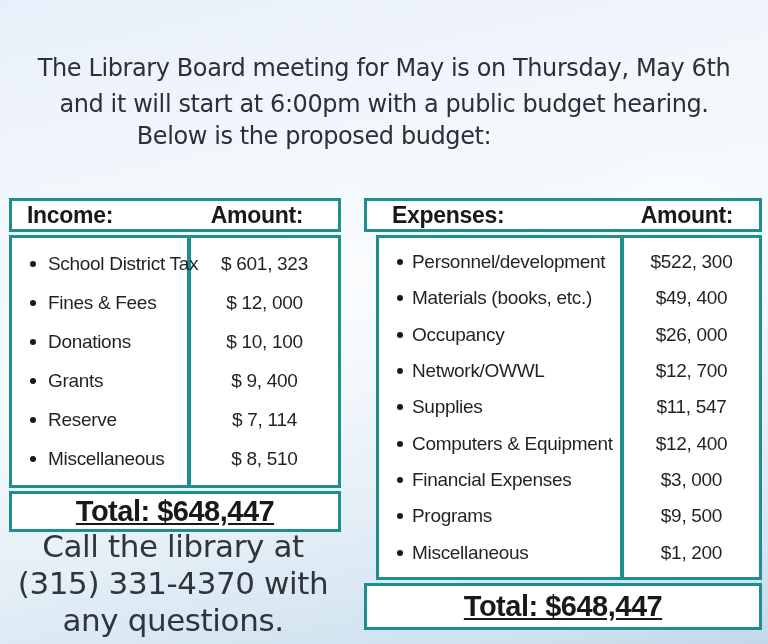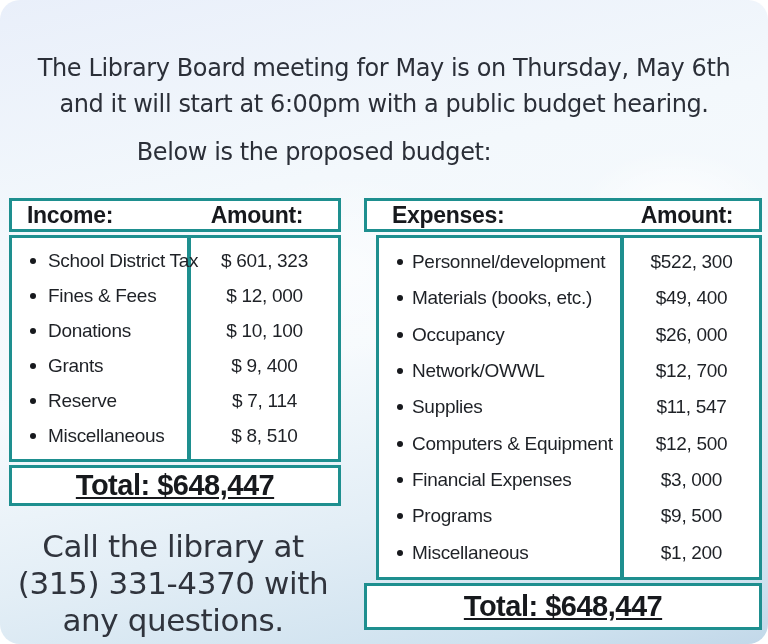--- a/index.html
+++ b/index.html
@@ -10,33 +10,32 @@
     color: var(--ink);
     overflow: hidden;
   }
   .canvas {
     position: relative;
     width: 768px; height: 644px;
     background:
       radial-gradient(140px 90px at 88% 33%, rgba(255,255,255,0.85), rgba(255,255,255,0) 70%),
       radial-gradient(200px 140px at 45% 42%, rgba(255,255,255,0.55), rgba(255,255,255,0) 70%),
       linear-gradient(168deg, #e9effa 0%, #f3f8fc 30%, #f6fafd 52%, #e3eef6 74%, #cfe2ef 92%, #c2d8e9 100%);
-    border-radius: 20px;
   }
 
   
   .announcement {
     position: absolute; top: 50px; left: 0; width: 768px;
     text-align: center;
     font-family: "DejaVu Sans", sans-serif;
     font-size: 24px; line-height: 36px; color: var(--head-ink);
     letter-spacing: -0.4px;
   }
   .subtitle {
-    position: absolute; top: 138px; left: 0; width: 628px;
+    position: absolute; top: 122px; left: 0; width: 628px;
     text-align: center;
     font-family: "DejaVu Sans", sans-serif;
     font-size: 24px; color: var(--head-ink);
     letter-spacing: -0.4px;
   }
 
   
   .btable { position: absolute; display: flex; flex-direction: column; }
   .btable .box {
     background: #ffffff;
@@ -52,21 +51,21 @@
     font-weight: bold; font-size: 23px; color: #17191d;
     letter-spacing: -0.3px;
   }
   .income-table  .box.header { padding-left: 15px; }
   .expense-table .box.header { padding-left: 25px; }
   .amount-head { position: absolute; text-align: center; }
   .income-table  .amount-head { left: 170px; width: 150px; }
   .expense-table .amount-head { left: 245px; width: 150px; }
 
   .box.body { display: flex; flex-direction: row; padding: 6px 0; }
-  .income-table  .box.body { height: 227px; margin-bottom: 3px; }
+  .income-table  .box.body { height: 253px; margin-bottom: 3px; }
   .expense-table .box.body { height: 345px; margin-bottom: 3px; margin-left: 12px; }
 
   .col { list-style: none; display: grid; grid-auto-rows: 1fr; height: 100%; }
   .col li { display: flex; align-items: center; font-size: 19px; letter-spacing: -0.3px; white-space: nowrap; }
   .labels { flex: 0 0 auto; }
   .income-table  .labels { width: 175px; }
   .expense-table .labels { width: 241px; }
   .labels li { padding-left: 36px; position: relative; }
   .expense-table .labels li { padding-left: 33px; }
   .labels li::before {
@@ -151,21 +150,21 @@
         <li>Programs</li>
         <li>Miscellaneous</li>
       </ul>
       <div class="vdivider"></div>
       <ul class="col amounts">
         <li>$522, 300</li>
         <li>$49, 400</li>
         <li>$26, 000</li>
         <li>$12, 700</li>
         <li>$11, 547</li>
-        <li>$12, 500</li>
+        <li>$12, 400</li>
         <li>$3, 000</li>
         <li>$9, 500</li>
         <li>$1, 200</li>
       </ul>
     </div>
     <div class="box total">Total: $648,447</div>
   </section>
 
   <div class="footer-note">
     <div>Call the library at</div>

